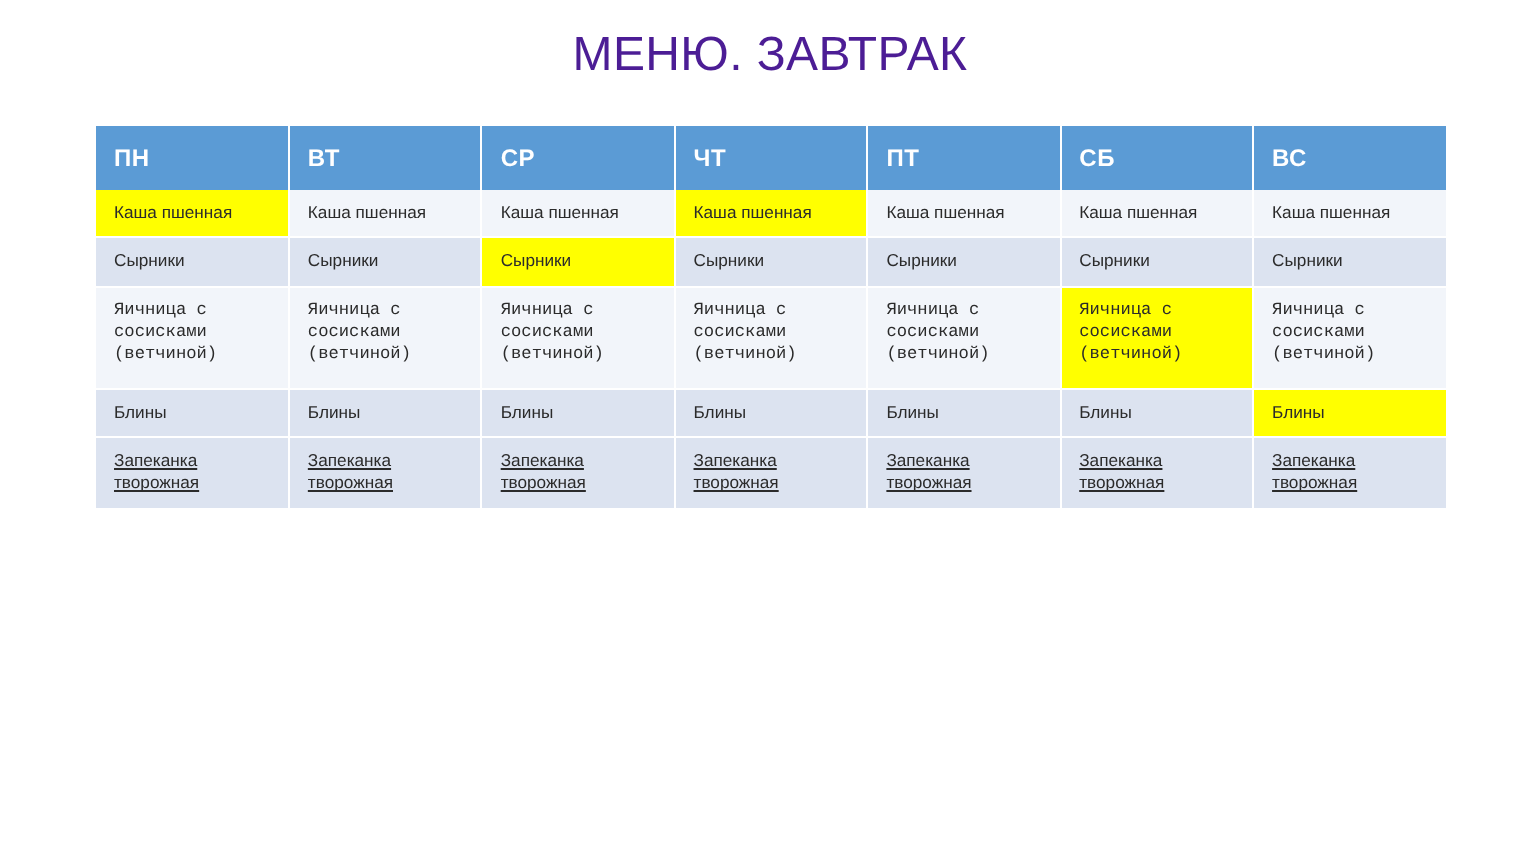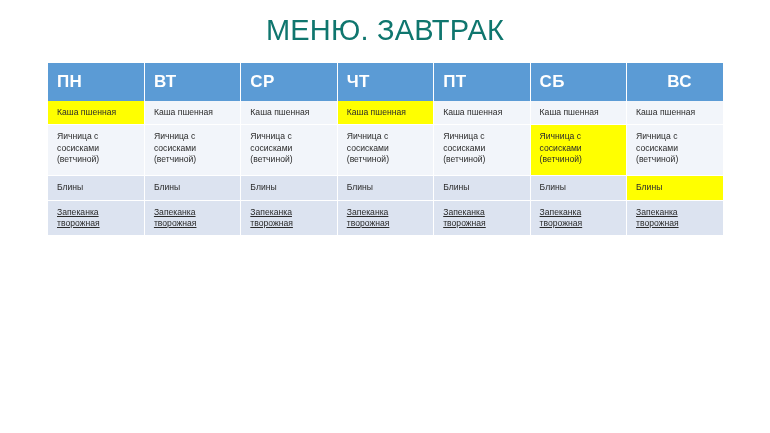--- a/index.html
+++ b/index.html
@@ -19,56 +19,55 @@
     height: 433px;
     background: #ffffff;
     box-sizing: border-box;
   }
   .slide-title {
     position: absolute;
     left: 0;
     top: 14px;
     width: 770px;
     text-align: center;
-    font-size: 29px;
+    font-size: 24px;
     font-weight: 400;
-    color: #0f766e;
+    color: #4c1d95;
     letter-spacing: 0.2px;
     white-space: nowrap;
   }
   .menu-table-wrap {
     position: absolute;
     left: 48px;
     top: 63px;
     width: 675px;
   }
   table.menu-table {
     width: 675px;
     border-collapse: collapse;
     table-layout: fixed;
   }
   table.menu-table col {
     width: 96.43px;
   }
   table.menu-table th {
     background: #5b9bd5;
     color: #ffffff;
-    font-size: 17px;
+    font-size: 12px;
     font-weight: bold;
     text-align: left;
     padding: 9px 0 9px 9px;
     height: 14px;
     vertical-align: middle;
     border: none;
     border-right: 1px solid #ffffff;
     letter-spacing: 0.3px;
   }
   table.menu-table th:last-child {
     border-right: none;
-    text-align: center;
   }
   table.menu-table td {
     font-size: 8.6px;
     color: #2b2b2b;
     text-align: left;
     padding: 6px 4px 6px 9px;
     vertical-align: top;
     line-height: 1.32;
     border-right: 1px solid #ffffff;
     border-bottom: 1px solid #ffffff;
@@ -81,20 +80,21 @@
     background: #dce3f0;
   }
   tr.band-b td {
     background: #f2f5fa;
   }
   table.menu-table td.hl {
     background: #ffff00;
   }
   tr.row-tall td {
     height: 38px;
+    font-family: Liberation Mono, monospace;
   }
   tr.row-two td {
     height: 22px;
     text-decoration: underline;
   }
 </style>
 </head>
 <body>
 
 <div class="slide">
@@ -126,20 +126,29 @@
       <tbody>
           <tr class="band-b">
             <td class="hl">Каша пшенная</td>
             <td>Каша пшенная</td>
             <td>Каша пшенная</td>
             <td class="hl">Каша пшенная</td>
             <td>Каша пшенная</td>
             <td>Каша пшенная</td>
             <td>Каша пшенная</td>
           </tr>
+          <tr class="band-a">
+            <td>Сырники</td>
+            <td>Сырники</td>
+            <td class="hl">Сырники</td>
+            <td>Сырники</td>
+            <td>Сырники</td>
+            <td>Сырники</td>
+            <td>Сырники</td>
+          </tr>
           <tr class="band-b row-tall">
             <td>Яичница с сосисками (ветчиной)</td>
             <td>Яичница с сосисками (ветчиной)</td>
             <td>Яичница с сосисками (ветчиной)</td>
             <td>Яичница с сосисками (ветчиной)</td>
             <td>Яичница с сосисками (ветчиной)</td>
             <td class="hl">Яичница с сосисками (ветчиной)</td>
             <td>Яичница с сосисками (ветчиной)</td>
           </tr>
           <tr class="band-a">

